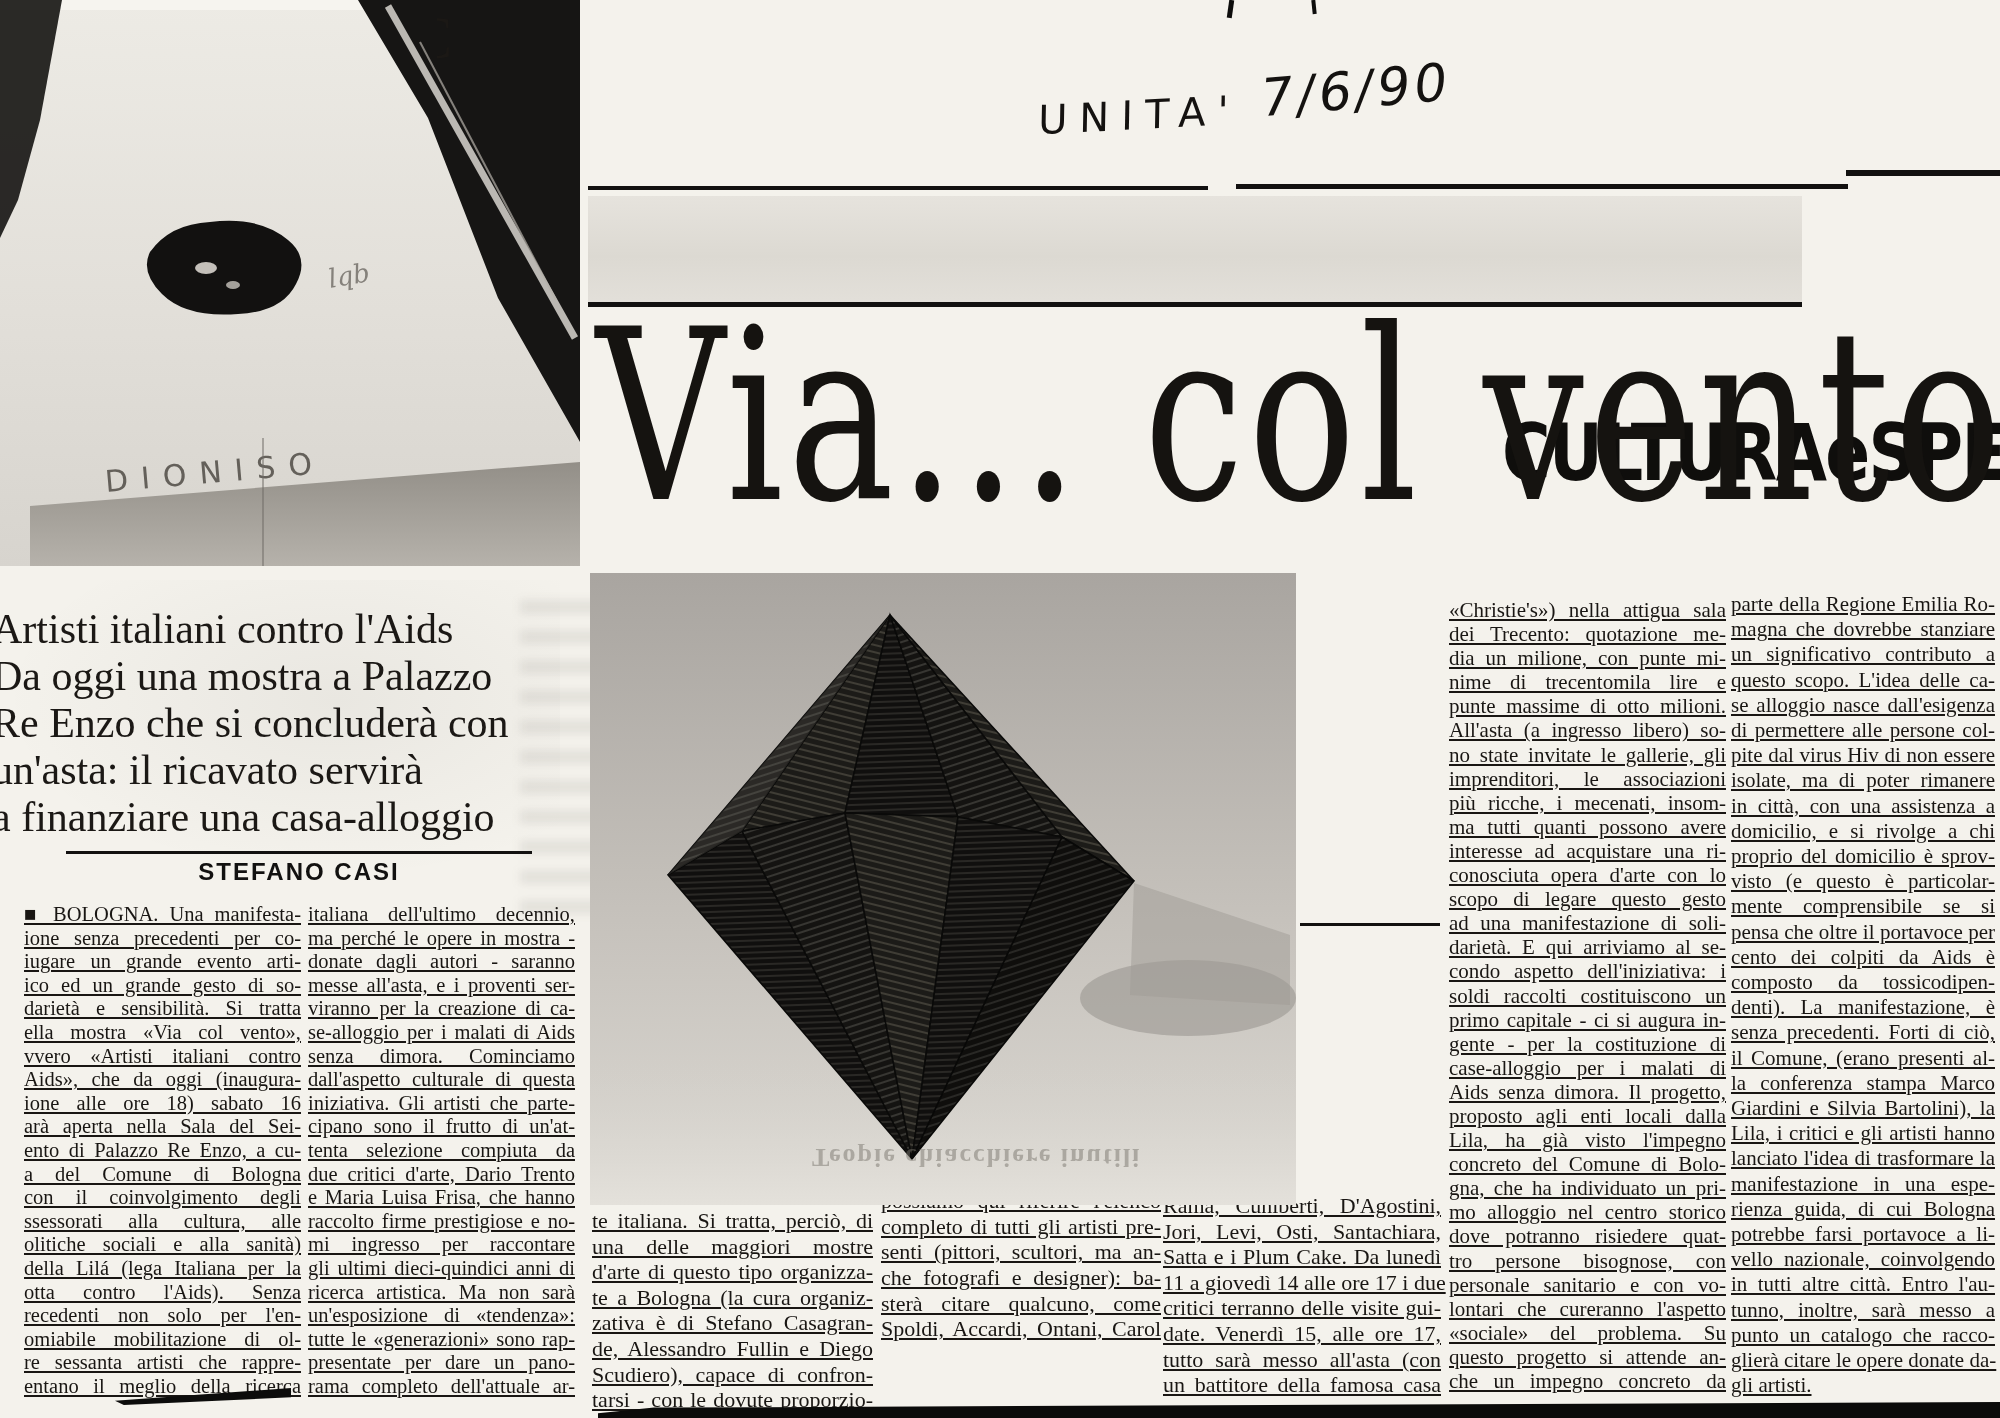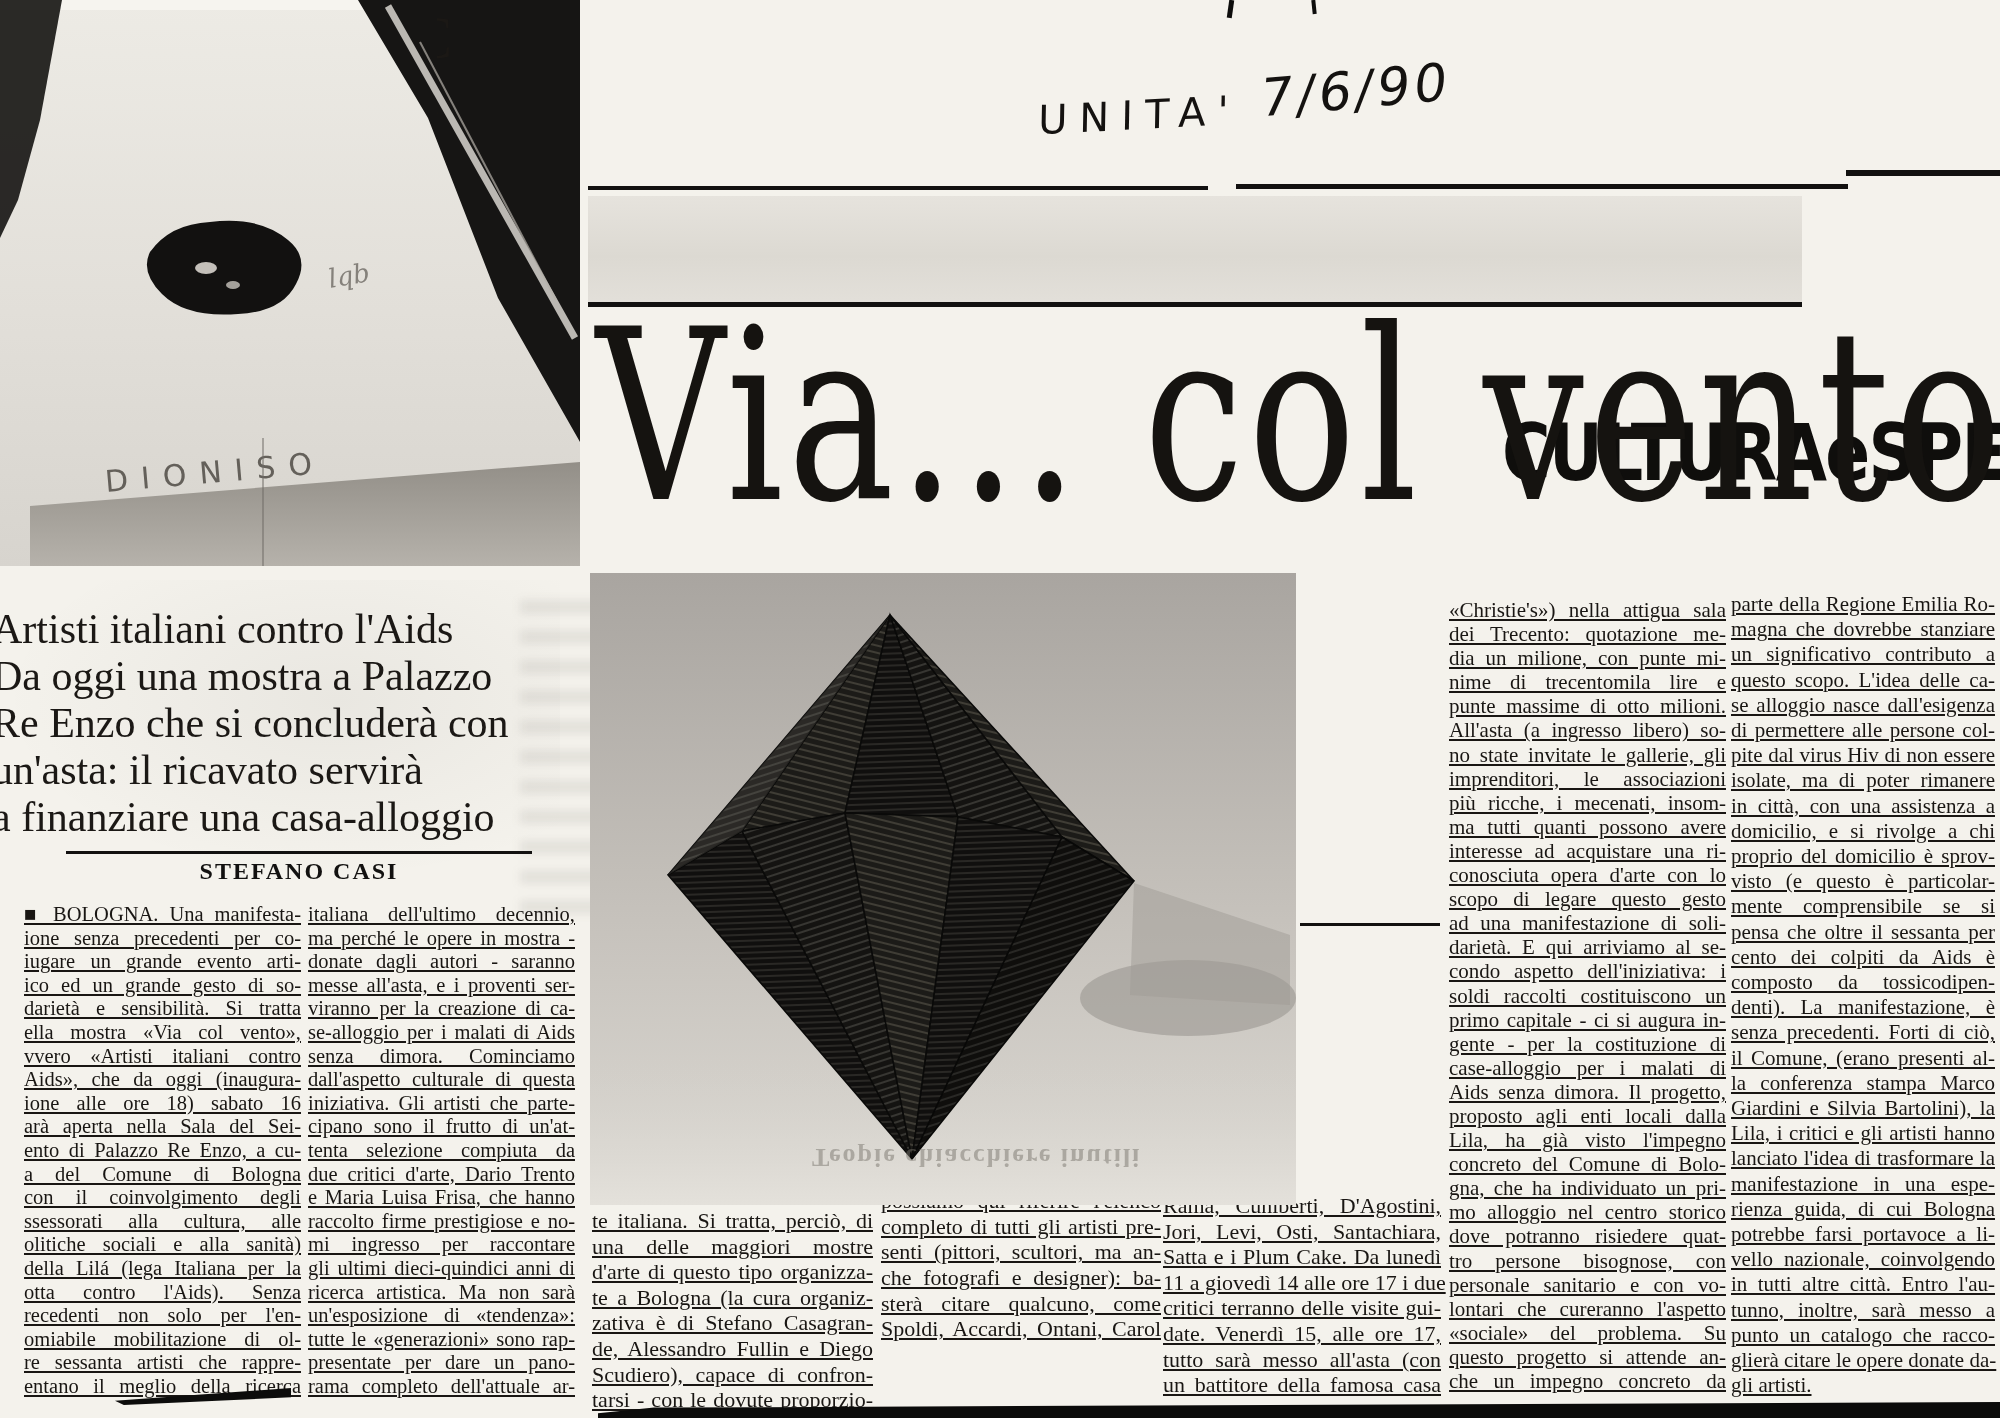--- a/index.html
+++ b/index.html
@@ -32,21 +32,21 @@
   .headline{position:absolute;left:596px;top:296px;width:1620px;font-family:"DejaVu Serif",serif;
             font-size:238px;line-height:1.02;letter-spacing:6px;color:#151310;
             transform:scaleX(.75);transform-origin:left top;white-space:nowrap;font-weight:400;}
   
   .standfirst{position:absolute;left:-8px;top:606px;width:552px;font-family:"Liberation Serif",serif;
               font-size:42px;line-height:47px;color:#1b1815;}
   .standfirst .line{white-space:nowrap;}
   
   .byline-rule{left:66px;top:851px;width:466px;height:3px;}
   .byline{position:absolute;left:66px;top:858px;width:466px;text-align:center;
-          font-family:Liberation Serif, serif;font-weight:bold;font-size:24px;letter-spacing:2px;color:#121110;}
+          font-family:Liberation Sans, sans-serif;font-weight:bold;font-size:24px;letter-spacing:2px;color:#121110;}
   
   .col{position:absolute;font-family:"Liberation Serif",serif;color:#191613;text-decoration:underline;}
   .col .line{text-align:justify;text-align-last:justify;white-space:nowrap;}
   .col .line.noj{text-align-last:left;}
   .c1{left:24px;top:903px;width:277px;font-size:20.5px;line-height:23.6px;}
   .c2{left:308px;top:903px;width:267px;font-size:20.5px;line-height:23.6px;}
   .c3{left:592px;top:1208px;width:281px;font-size:22px;line-height:25.6px;}
   .c4{left:881px;top:1137px;width:280px;font-size:22px;line-height:25.6px;}
   .c5{left:1163px;top:1193px;width:278px;font-size:22px;line-height:25.6px;}
   .c6{left:1449px;top:598px;width:277px;font-size:21px;line-height:24.1px;}
@@ -260,21 +260,21 @@
       <div class="line">questo scopo. L'idea delle ca-</div>
       <div class="line">se alloggio nasce dall'esigenza</div>
       <div class="line">di permettere alle persone col-</div>
       <div class="line">pite dal virus Hiv di non essere</div>
       <div class="line">isolate, ma di poter rimanere</div>
       <div class="line">in città, con una assistenza a</div>
       <div class="line">domicilio, e si rivolge a chi</div>
       <div class="line">proprio del domicilio è sprov-</div>
       <div class="line">visto (e questo è particolar-</div>
       <div class="line">mente comprensibile se si</div>
-      <div class="line">pensa che oltre il sessanta per</div>
+      <div class="line">pensa che oltre il portavoce per</div>
       <div class="line">cento dei colpiti da Aids è</div>
       <div class="line">composto da tossicodipen-</div>
       <div class="line">denti). La manifestazione, è</div>
       <div class="line">senza precedenti. Forti di ciò,</div>
       <div class="line">il Comune, (erano presenti al-</div>
       <div class="line">la conferenza stampa Marco</div>
       <div class="line">Giardini e Silvia Bartolini), la</div>
       <div class="line">Lila, i critici e gli artisti hanno</div>
       <div class="line">lanciato l'idea di trasformare la</div>
       <div class="line">manifestazione in una espe-</div>

